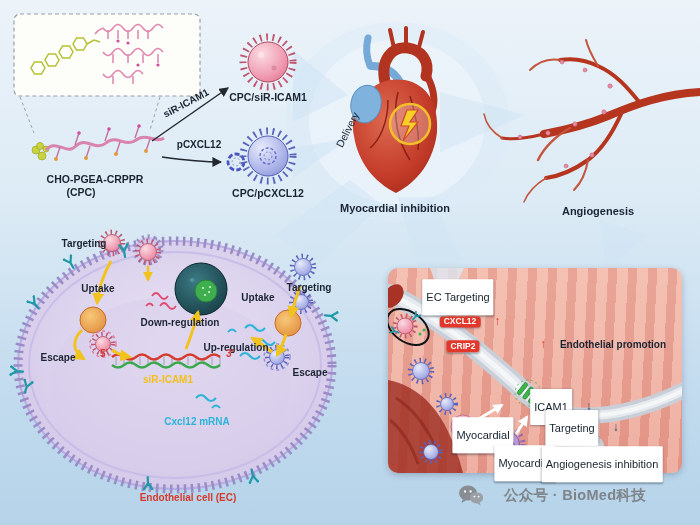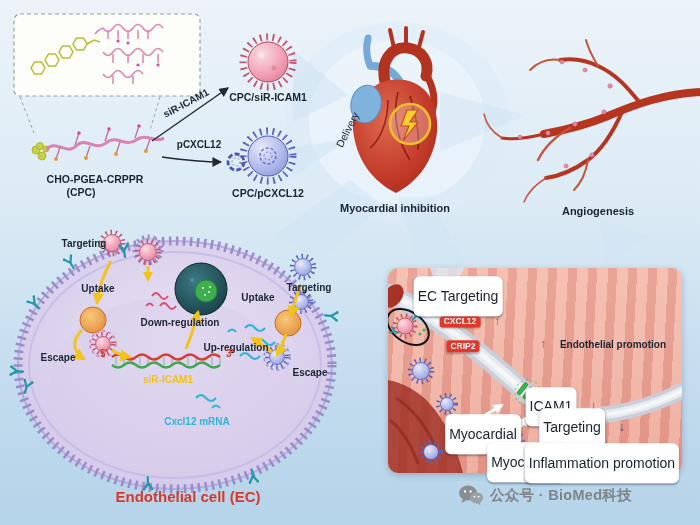--- a/index.html
+++ b/index.html
@@ -3,35 +3,35 @@
 <meta charset="utf-8">
 <style>
   html,body{margin:0;padding:0}
   body{width:700px;height:525px;overflow:hidden;font-family:"Liberation Sans",sans-serif;background:#fff}
   #scene{position:relative;width:700px;height:525px;overflow:hidden;
     background:linear-gradient(180deg,#ecf3f9 0%,#dcebf5 38%,#c2dbee 75%,#b5d3e9 100%)}
   svg.art{position:absolute;left:0;top:0}
   .lbl{position:absolute;transform:translate(-50%,-50%);white-space:nowrap;text-align:center;
     color:#1b2433;line-height:1.1}
   .b{font-weight:bold}.fs9{font-size:10px}.fs10{font-size:10px}
-  .fs105{font-size:10.5px}.fs11{font-size:11px}.fs12{font-size:15px}
+  .fs105{font-size:10.5px}.fs11{font-size:11px}.fs12{font-size:10px}
   .yellow{color:#f2c01c}.cyan{color:#2ab5d8}.red{color:#d6392c}
   .row{display:flex;align-items:center;gap:14px}
-  .whitebox{background:#ffffff;border-radius:6px;padding:12px 4px;font-size:14px;color:#17222e;
+  .whitebox{background:#ffffff;border-radius:1px;padding:12px 4px;font-size:11px;color:#17222e;
     box-shadow:0 1px 2px rgba(30,40,60,.4)}
   .redbox{background:#e2382b;color:#fff;border-radius:3px;padding:1px 4px;font-size:8.5px;
     font-weight:bold;box-shadow:0 1px 2px rgba(30,40,60,.35)}
   .arrow-red{color:#e2382b;font-weight:bold;font-size:12px}
   .arrow-blue{color:#26476e;font-weight:bold;font-size:12px}
   .tissue-panel{position:absolute;left:388px;top:268px;width:294px;height:205px;border-radius:10px;
     overflow:hidden;box-shadow:0 2px 6px rgba(60,70,100,.3);
     background:repeating-linear-gradient(93deg,rgba(221,138,123,.45) 0 9px,rgba(246,198,184,.5) 9px 20px),
       linear-gradient(180deg,#f2bcae,#e69a8d)}
   .tissue-panel svg{position:absolute;left:0;top:0}
-  .footer{position:absolute;left:458px;top:484px;display:flex;align-items:center;gap:6px}
+  .footer{position:absolute;left:458px;top:484px;display:flex;align-items:center;gap:20px}
   .footer .txt{font-size:14.5px;font-weight:bold;color:#7e8489;letter-spacing:.3px}
 </style>
 </head>
 <body>
 
 <div id="scene">
 
 <svg class="art" width="700" height="525" viewBox="0 0 700 525">
   <defs>
     <radialGradient id="npPink" cx=".35" cy=".3" r=".95">
@@ -444,21 +444,21 @@
   <span class="whitebox">Targeting</span>
   <span class="arrow-blue">↓</span>
 </div>
 <div class="lbl" style="left:483px;top:434px">
   <span class="whitebox">Myocardial</span>
 </div>
 <div class="lbl" style="left:525px;top:462px">
   <span class="whitebox">Myocardial</span>
 </div>
 <div class="lbl" style="left:602px;top:463px">
-  <span class="whitebox">Inflammation promotion</span>
+  <span class="whitebox">Angiogenesis inhibition</span>
 </div>
 
 <div class="footer">
   <svg width="26" height="22" viewBox="0 0 26 22">
     <ellipse cx="10" cy="9" rx="9" ry="7.4" fill="#878d92"></ellipse>
     <path d="M5,14.5 L3.4,19 L8,16.4 Z" fill="#878d92"></path>
     <circle cx="7" cy="7.5" r="1.15" fill="#fff"></circle>
     <circle cx="12.6" cy="7.5" r="1.15" fill="#fff"></circle>
     <ellipse cx="18.5" cy="13.8" rx="6.6" ry="5.6" fill="#9aa0a5"></ellipse>
     <path d="M21.6,18.2 L22.8,21.4 L19.2,19.6 Z" fill="#9aa0a5"></path>

